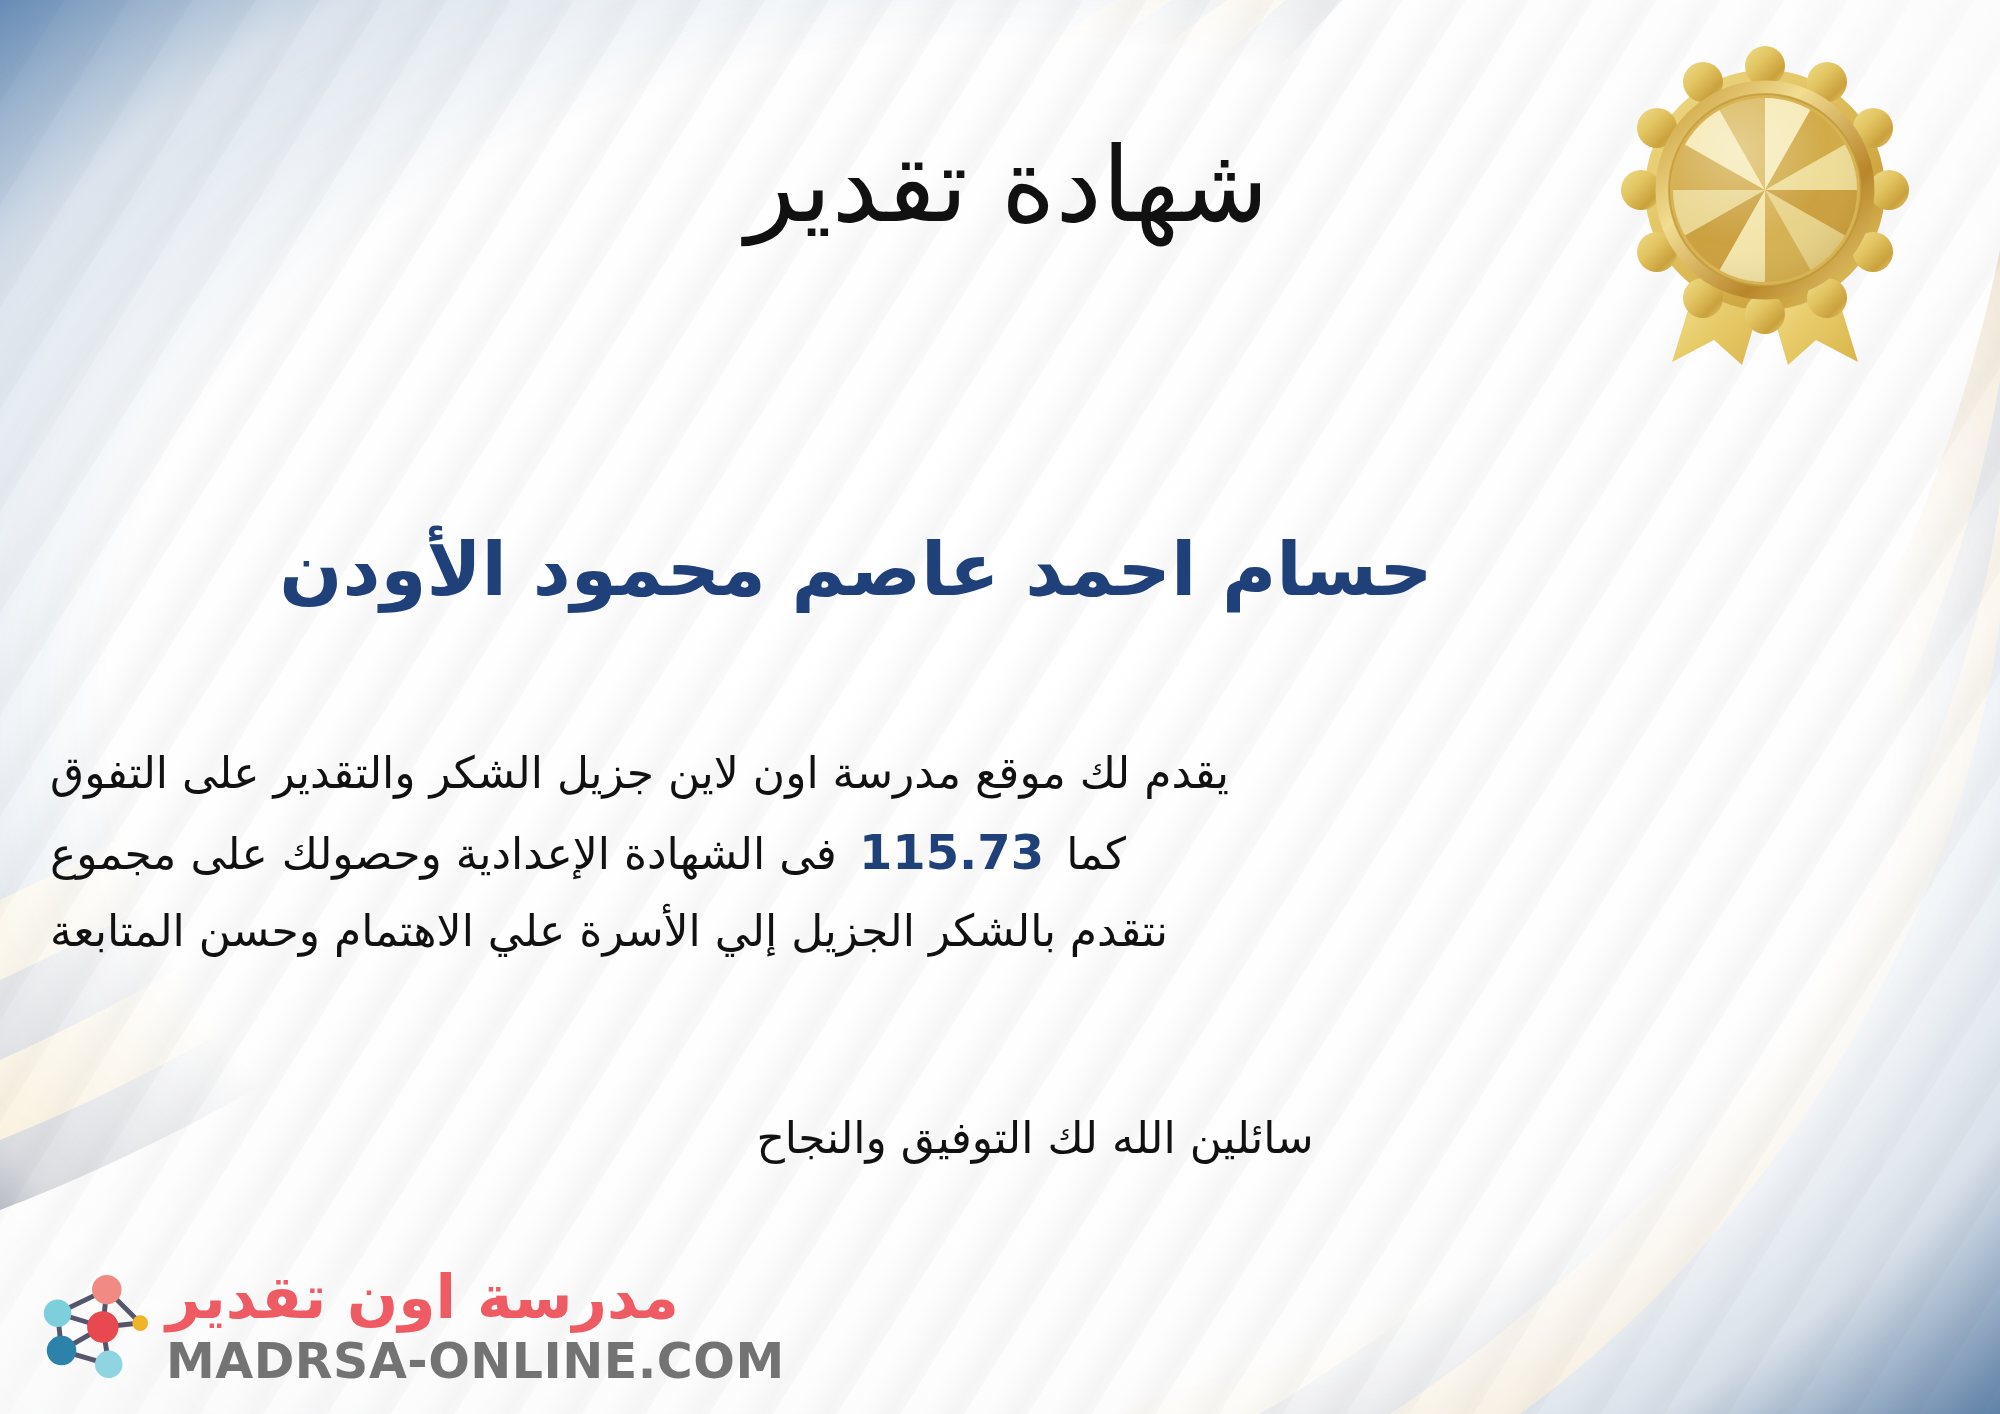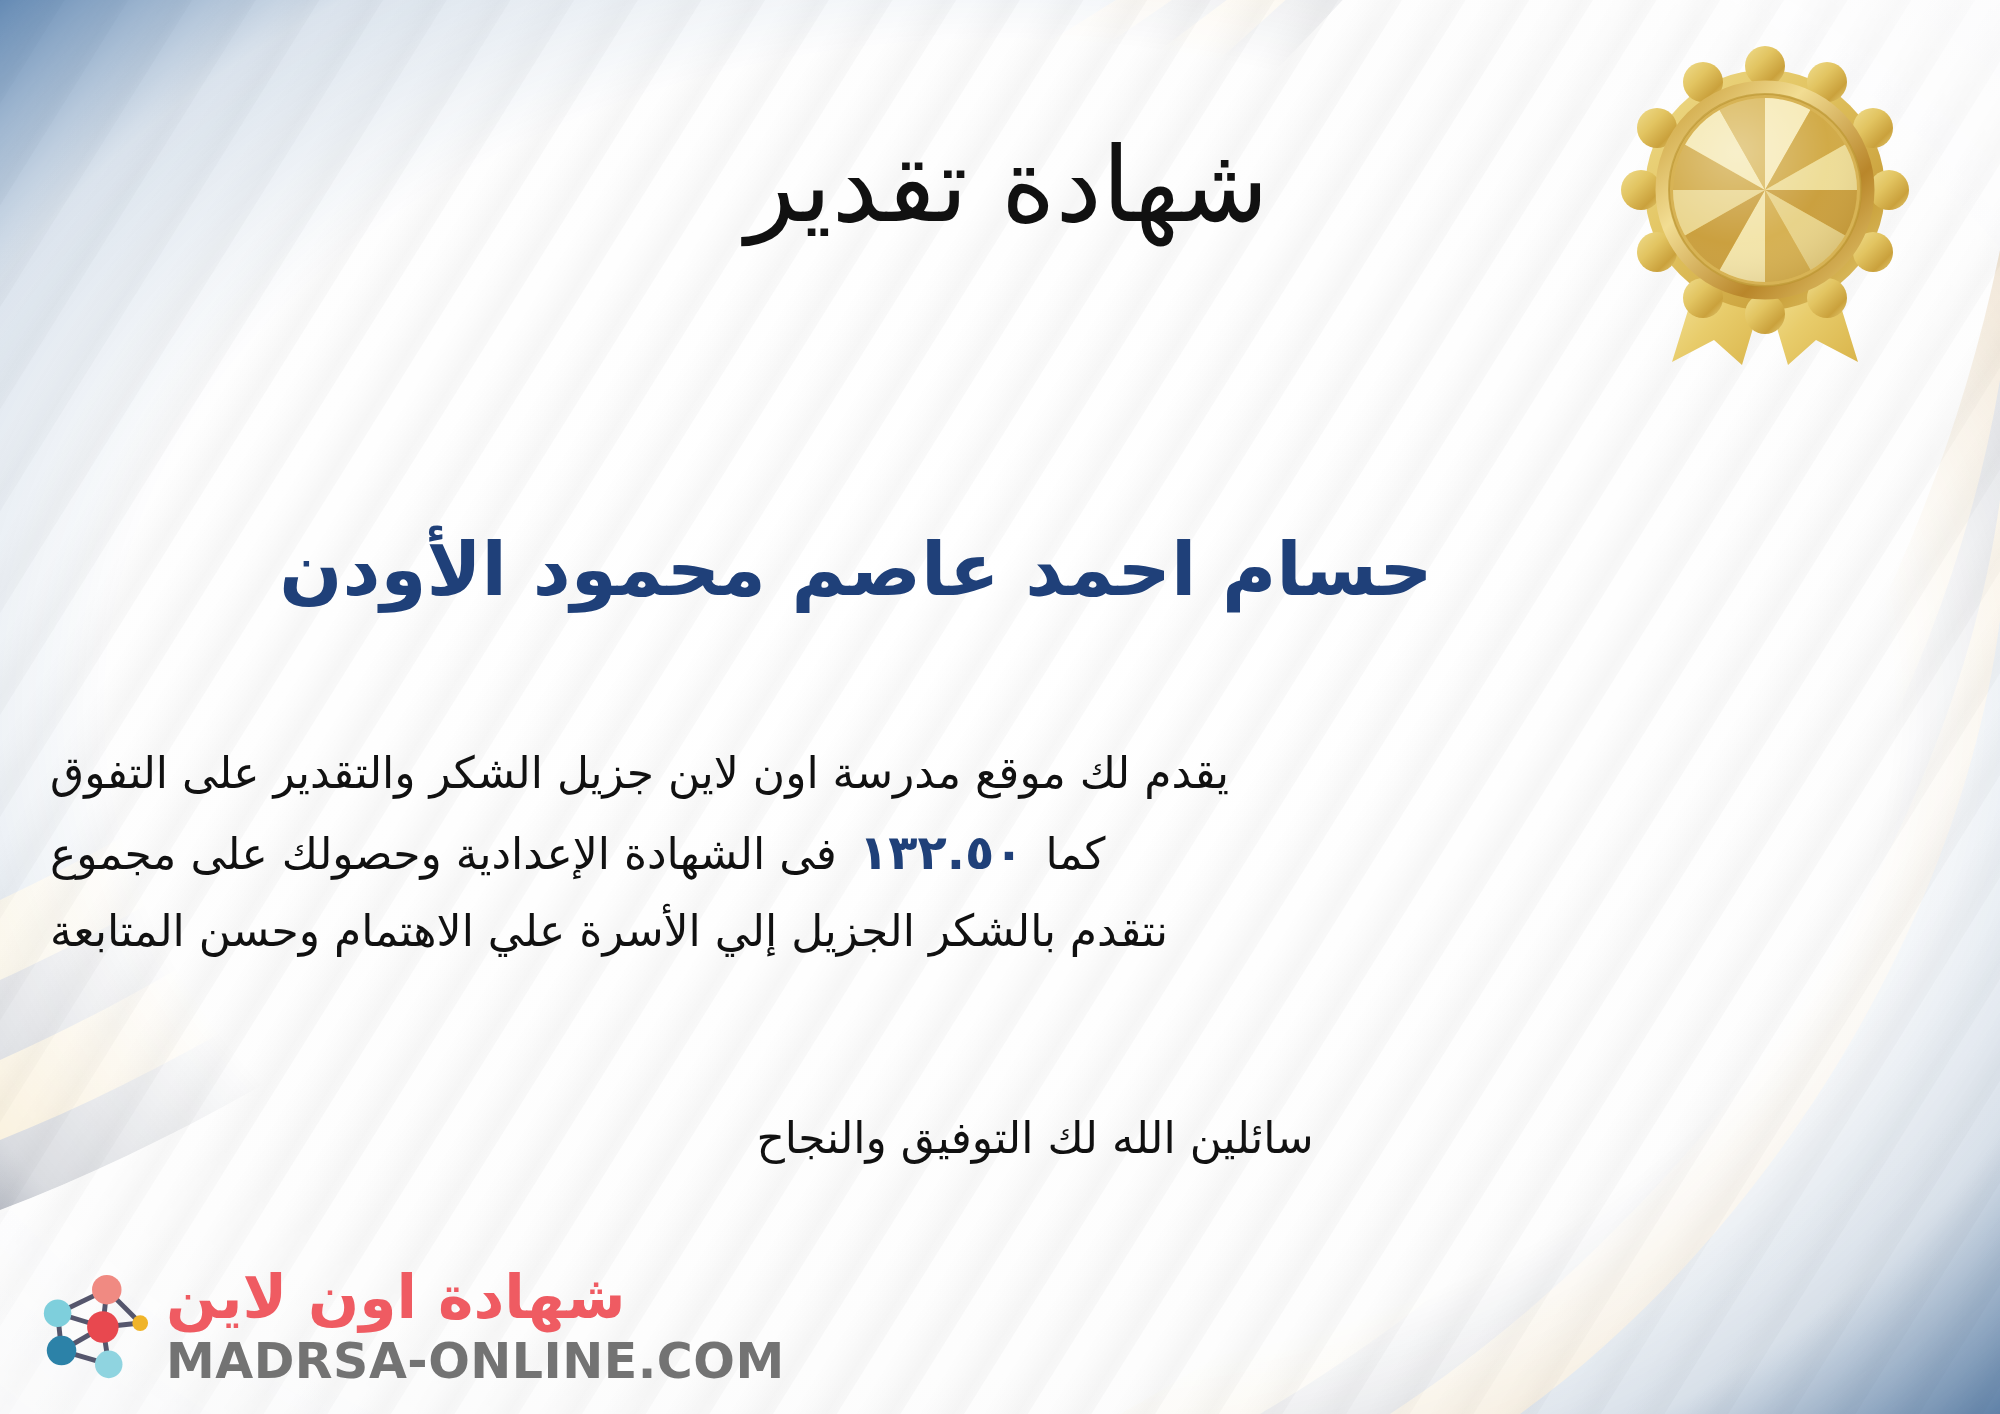--- a/index.html
+++ b/index.html
@@ -323,21 +323,21 @@
   </svg>
 
   <div class="content">
 
     <div class="cert-title">شهادة تقدير</div>
 
     <div class="student-name">حسام احمد عاصم محمود الأودن</div>
 
     <div class="body-block">
       <span class="body-line">يقدم لك موقع مدرسة اون لاين جزيل الشكر  والتقدير على التفوق</span>
-      <span class="body-line"><span>كما</span><span class="grade-value">١٣٢.٥٠</span><span>فى الشهادة الإعدادية وحصولك على مجموع</span></span>
+      <span class="body-line"><span>كما</span><span class="grade-value">115.73</span><span>فى الشهادة الإعدادية وحصولك على مجموع</span></span>
       <span class="body-line">نتقدم  بالشكر الجزيل إلي الأسرة علي الاهتمام وحسن المتابعة</span>
     </div>
 
     <div class="closing-line">سائلين الله لك التوفيق  والنجاح</div>
   </div>
 
   <div class="logo">
     <svg class="logo-mark" viewBox="0 0 120 120" width="118" height="118" xmlns="http://www.w3.org/2000/svg" aria-hidden="true">
       <g stroke="#44455e" stroke-width="5" fill="none" opacity="0.9">
         <line x1="24" y1="46" x2="74" y2="22"></line>
@@ -351,18 +351,18 @@
         <line x1="70" y1="60" x2="108" y2="56"></line>
       </g>
       <circle cx="74" cy="22" r="15" fill="#f08a82"></circle>
       <circle cx="24" cy="46" r="14" fill="#7ecfdc"></circle>
       <circle cx="70" cy="60" r="16" fill="#e8484f"></circle>
       <circle cx="28" cy="84" r="15" fill="#2c82a8"></circle>
       <circle cx="76" cy="98" r="14" fill="#8fd4e0"></circle>
       <circle cx="108" cy="56" r="8" fill="#f0b429"></circle>
     </svg>
     <div class="logo-text">
-      <div class="logo-ar">شهادة اون لاين</div>
+      <div class="logo-ar">مدرسة اون تقدير</div>
       <div class="logo-en">MADRSA-ONLINE.COM</div>
     </div>
   </div>
 
 </div>
 
 </body></html>

